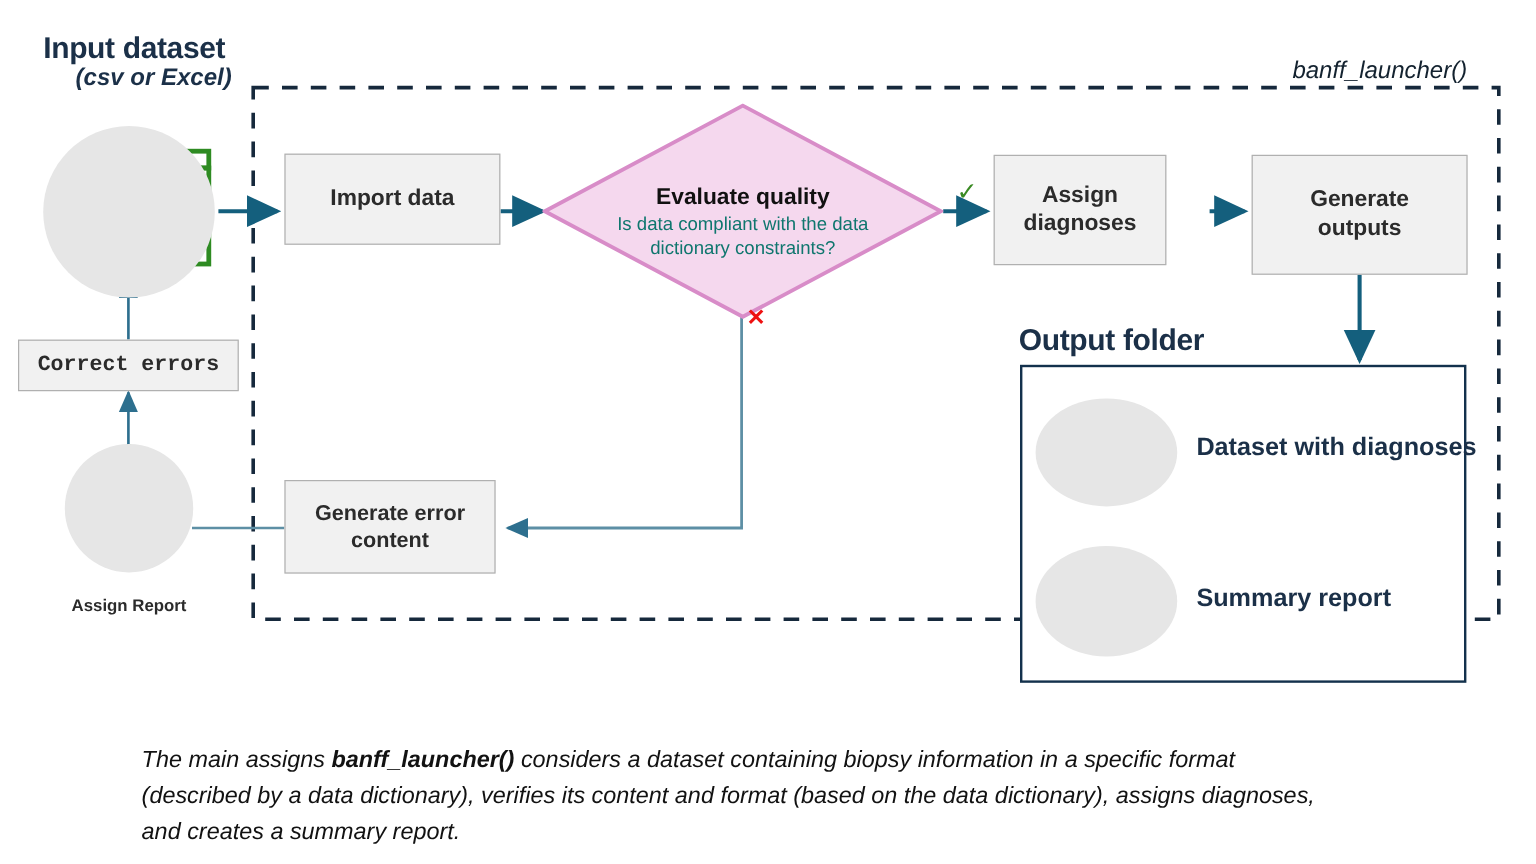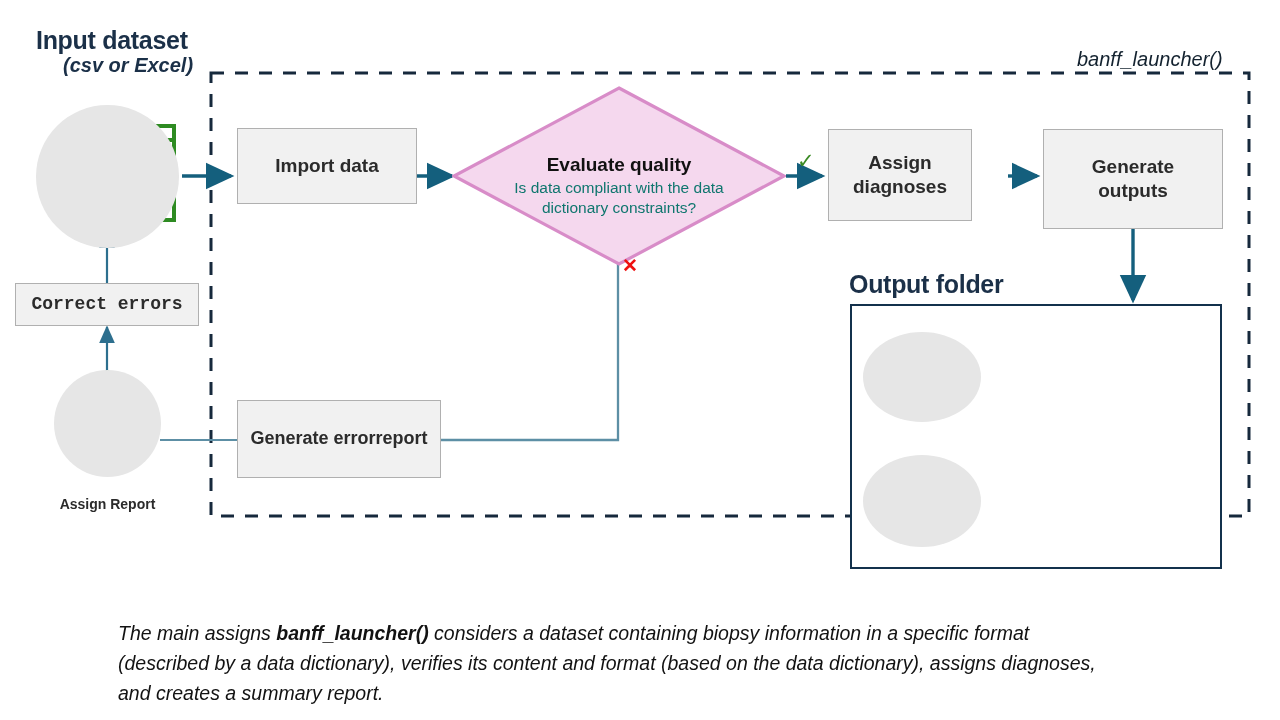--- a/index.html
+++ b/index.html
@@ -290,23 +290,23 @@
   <div class="pbox abs" style="left:828px; top:129px; width:144px; height:92px; font-size:19px; flex-direction:column;">
     <span>Assign</span>
     <span>diagnoses</span>
   </div>
 
   <div class="pbox abs" style="left:1043px; top:129px; width:180px; height:100px; font-size:19px; flex-direction:column;">
     <span>Generate</span>
     <span>outputs</span>
   </div>
 
-  <div class="pbox abs" style="left:237px; top:400px; width:204px; height:78px; font-size:18px; flex-direction:row;">
+  <div class="pbox abs" style="left:237px; top:400px; width:176px; height:78px; font-size:18px; flex-direction:column;">
     <span>Generate error</span>
-    <span>report</span>
+    <span>content</span>
   </div>
 
   <div class="pbox abs" style="left:15px; top:283px; width:184px; height:43px; font-size:18px;font-family:Liberation Mono, monospace;">
     <span>Correct errors</span>
   </div>
 
   <div class="diamond-wrap" style="left:452px; top:86px; width:334px; height:180px;">
     <svg class="diamond-shape" viewBox="0 0 334 180" preserveAspectRatio="none">
       <polygon points="167,2 332,90 167,178 2,90" fill="#f5d8ee" stroke="#d88cc8" stroke-width="3.2"></polygon>
     </svg>
@@ -321,18 +321,20 @@
 
   <div class="icon-circle" style="left:54px; top:370px; width:107px; height:107px;"></div>
   <div class="small-caption" style="left:54px; top:496px; width:107px; text-align:center;">Assign Report</div>
 
   <div class="title-main abs" style="left:849px; top:270px;">Output folder</div>
 
   <div class="out-box" style="left:850px; top:304px; width:372px; height:265px;">
   </div>
 
   <div class="icon-circle" style="left:863px; top:332px; width:118px; height:90px;"></div>
+  <div class="out-row-label" style="left:997px; top:361px;">Dataset with diagnoses</div>
 
   <div class="icon-circle" style="left:863px; top:455px; width:118px; height:92px;"></div>
+  <div class="out-row-label" style="left:997px; top:487px;">Summary report</div>
 
   <div class="footer"><span>The main assigns </span><b>banff_launcher()</b><span> considers a dataset containing biopsy information in a specific format (described by a data dictionary), verifies its content and format (based on the data dictionary), assigns diagnoses, and creates a summary report.</span></div>
 
 </div>
 
 </body></html>

